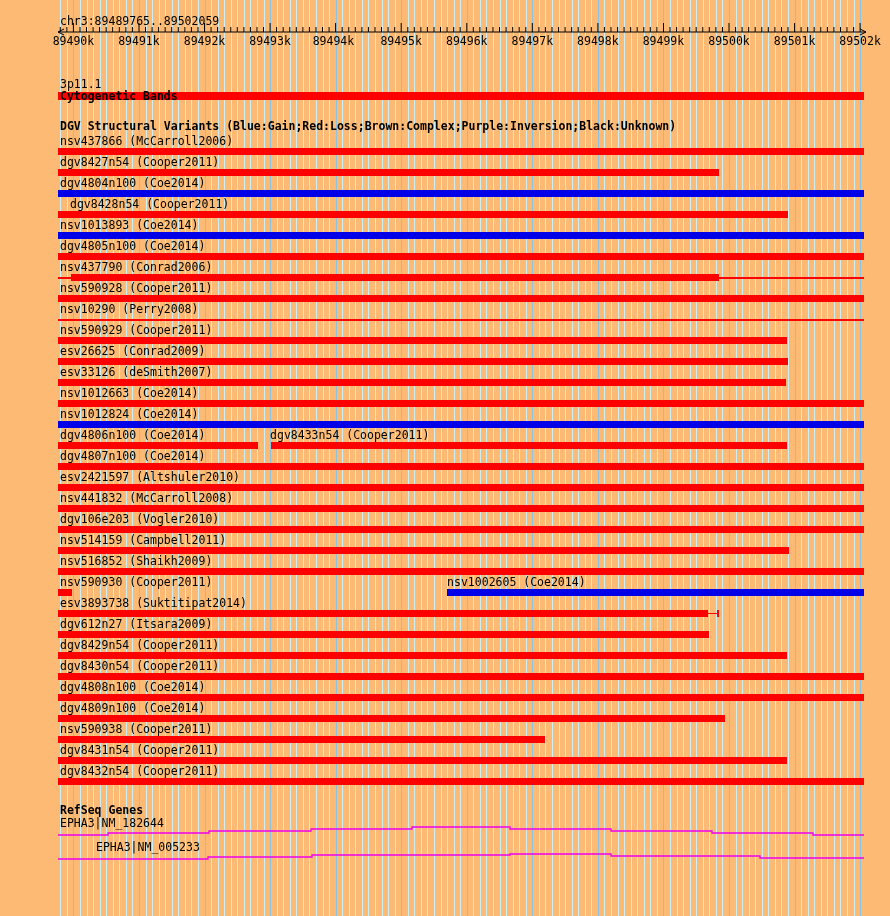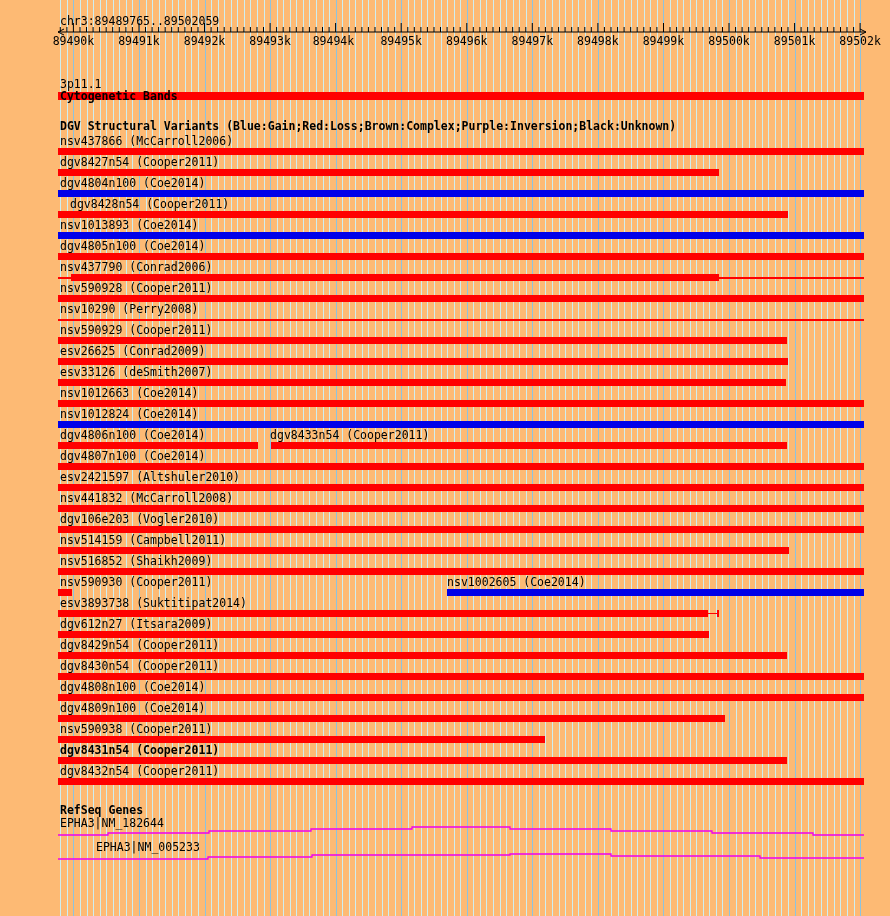--- a/index.html
+++ b/index.html
@@ -344,19 +344,19 @@
     <div class="abs lbl" style="left: 60px; top: 640px; z-index: 3;">dgv8429n54 (Cooper2011)</div>
     <div class="abs" style="left: 58px; top: 652px; width: 729.36px; height: 7px; background: rgb(255, 0, 0); z-index: 2;"></div>
     <div class="abs lbl" style="left: 60px; top: 661px; z-index: 3;">dgv8430n54 (Cooper2011)</div>
     <div class="abs" style="left: 58px; top: 673px; width: 806px; height: 7px; background: rgb(255, 0, 0); z-index: 2;"></div>
     <div class="abs lbl" style="left: 60px; top: 682px; z-index: 3;">dgv4808n100 (Coe2014)</div>
     <div class="abs" style="left: 58px; top: 694px; width: 806px; height: 7px; background: rgb(255, 0, 0); z-index: 2;"></div>
     <div class="abs lbl" style="left: 60px; top: 703px; z-index: 3;">dgv4809n100 (Coe2014)</div>
     <div class="abs" style="left: 58px; top: 715px; width: 667.077px; height: 7px; background: rgb(255, 0, 0); z-index: 2;"></div>
     <div class="abs lbl" style="left: 60px; top: 724px; z-index: 3;">nsv590938 (Cooper2011)</div>
     <div class="abs" style="left: 58px; top: 736px; width: 487.442px; height: 7px; background: rgb(255, 0, 0); z-index: 2;"></div>
-    <div class="abs lbl" style="left: 60px; top: 745px; z-index: 3; font-weight: bold;">dgv8431n54 (Cooper2011)</div>
+    <div class="abs lbl" style="left: 60px; top: 745px; z-index: 3;">dgv8431n54 (Cooper2011)</div>
     <div class="abs" style="left: 58px; top: 757px; width: 729.36px; height: 7px; background: rgb(255, 0, 0); z-index: 2;"></div>
     <div class="abs lbl" style="left: 60px; top: 766px; z-index: 3;">dgv8432n54 (Cooper2011)</div>
     <div class="abs" style="left: 58px; top: 778px; width: 806px; height: 7px; background: rgb(255, 0, 0); z-index: 2;"></div>
     <div class="abs lbl" style="left: 60px; top: 818px; z-index: 3;">EPHA3|NM_182644</div>
     <div class="abs lbl" style="left: 60px; top: 842px; z-index: 3; padding-left: 36px;">EPHA3|NM_005233</div>
   </div>
 
 </body></html>

